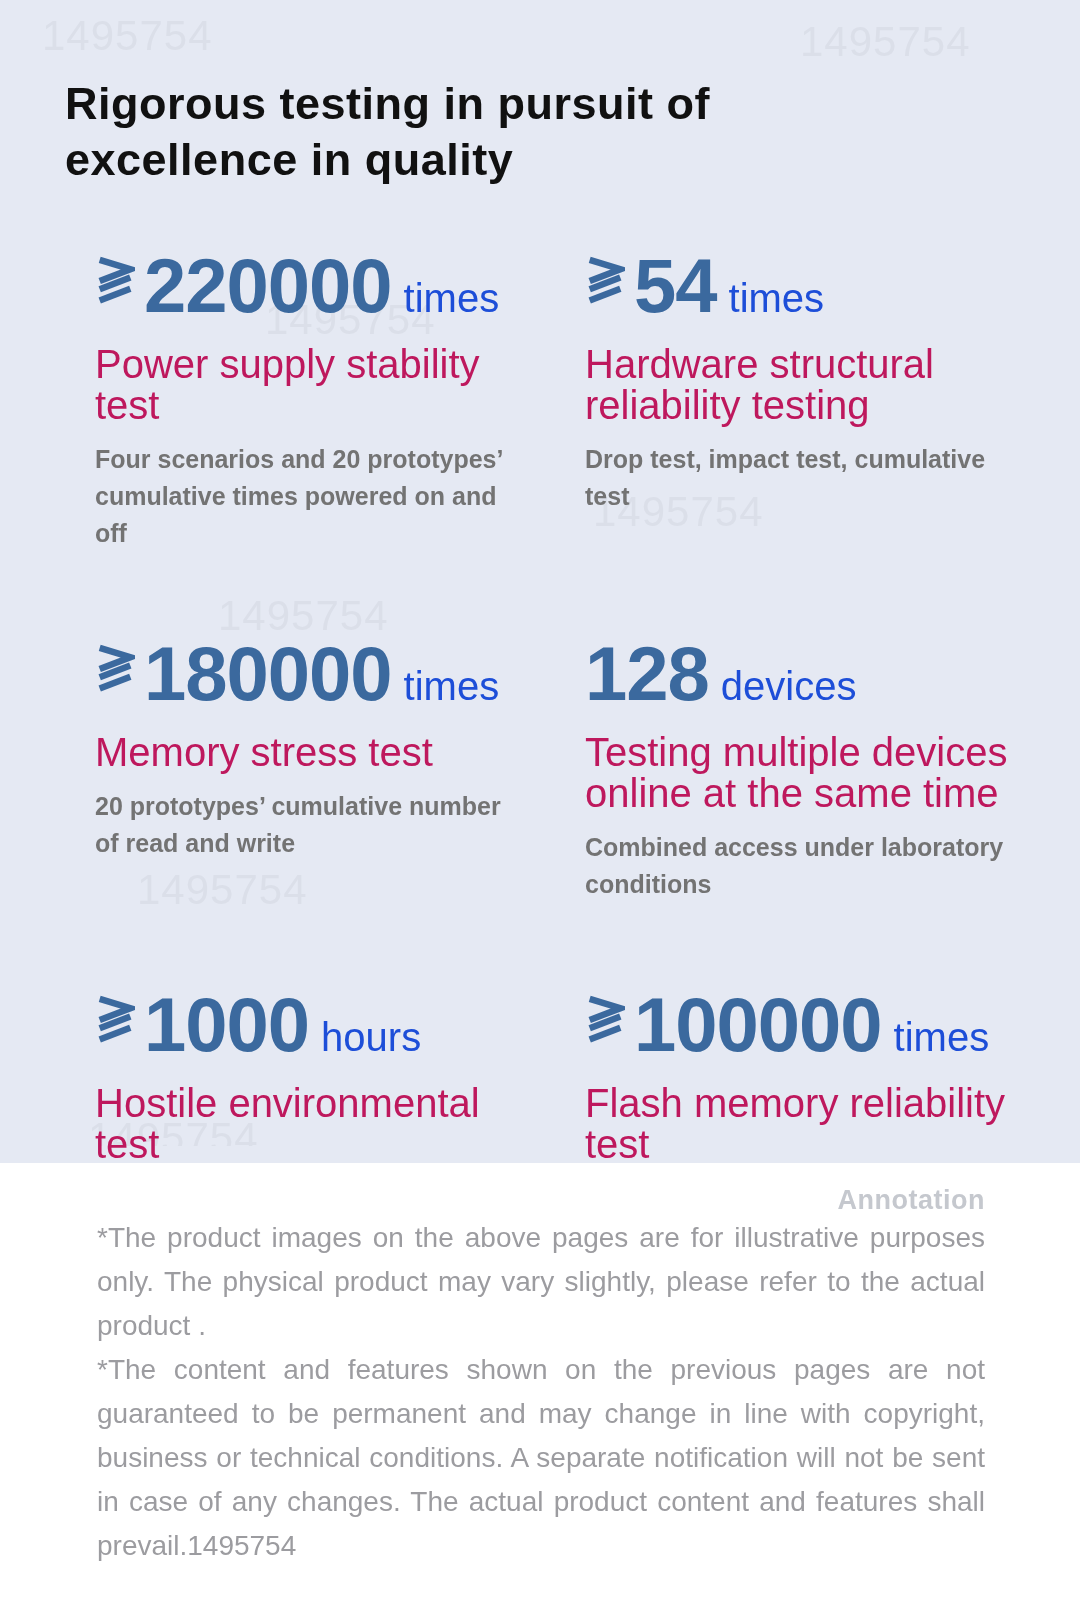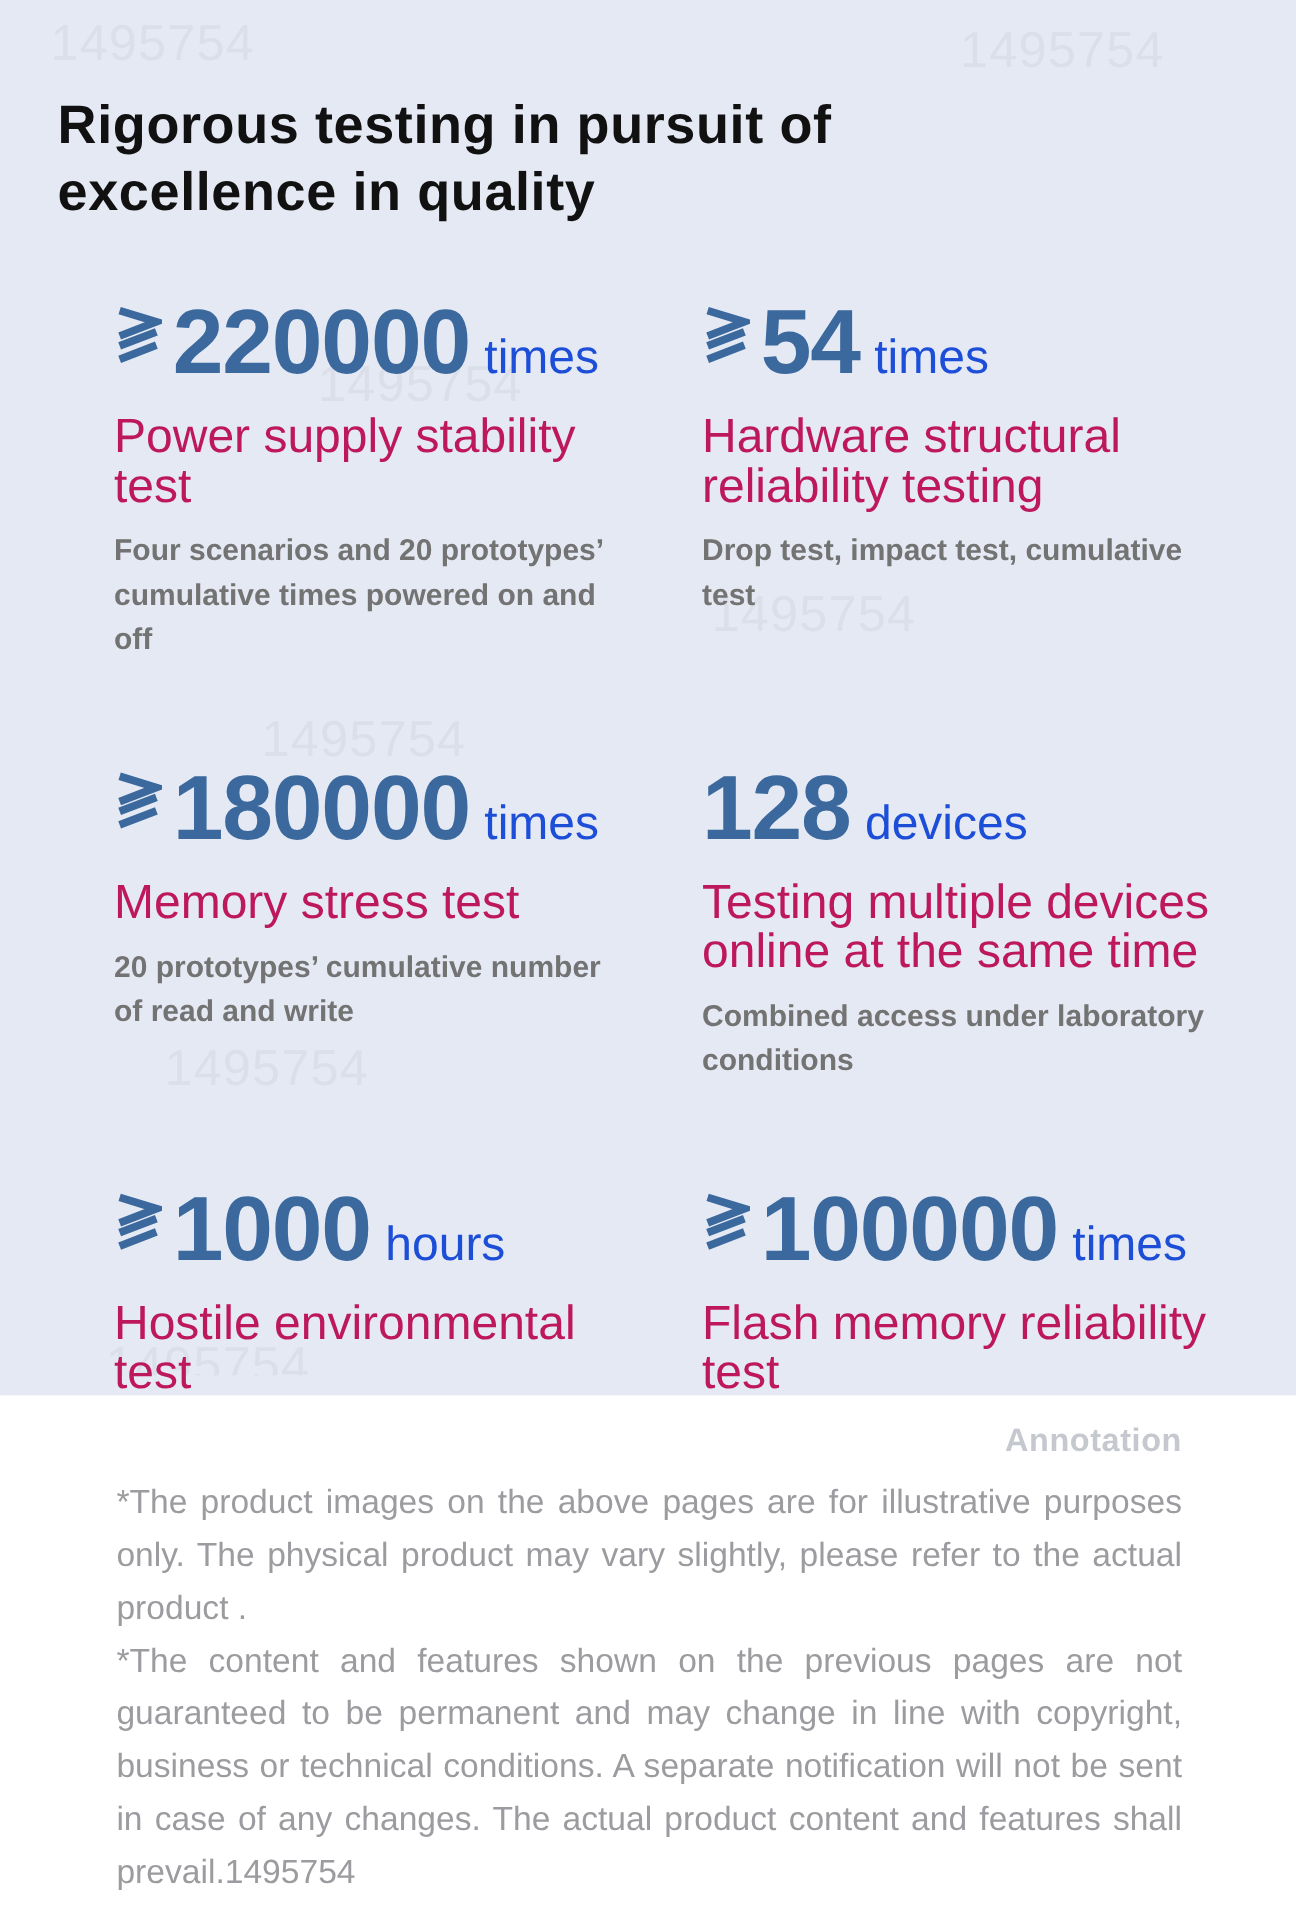--- a/index.html
+++ b/index.html
@@ -13,21 +13,21 @@
     position:relative;width:1080px;height:1163px;
     background:#e5e9f3;overflow:hidden;
   }
   .watermark{
     position:absolute;font-size:42px;font-weight:400;color:#dbdfe9;
     letter-spacing:1px;white-space:nowrap;user-select:none;
   }
   .wm-clip{position:absolute;overflow:hidden;height:32px;}
   .wm-clip .watermark{position:static;display:block;}
   .page-title{
-    position:relative;margin:0;padding:76px 0 0 48px;
+    position:relative;margin:0;padding:76px 0 0 65px;
     font-size:45px;line-height:56px;font-weight:700;color:#111111;
     letter-spacing:0.5px;
   }
   .stats-grid{
     position:relative;
     display:grid;grid-template-columns:490px 445px;
     column-gap:0;row-gap:80px;
     padding:56px 0 0 95px;align-items:start;
   }
   .stat-card{position:relative;}
@@ -56,21 +56,21 @@
     position:relative;background:#ffffff;padding:22px 95px 0 97px;
   }
   .annotation-heading{
     font-size:27px;font-weight:700;color:#c5c8ce;letter-spacing:0.5px;text-align:right;
   }
   .annotation p{
     margin:0;padding:0;max-width:890px;
     font-size:28px;line-height:44px;font-weight:400;color:#9c9ca0;
     text-align:justify;
   }
-  .annotation p.first{margin-top:14px;}
+  .annotation p.first{margin-top:0;}
 </style>
 </head>
 <body>
 
 <div class="panel">
 
   <span class="watermark" style="left:42px;top:12px;">1495754</span>
   <span class="watermark" style="left:800px;top:18px;">1495754</span>
   <span class="watermark" style="left:265px;top:296px;">1495754</span>
   <span class="watermark" style="left:593px;top:488px;">1495754</span>

